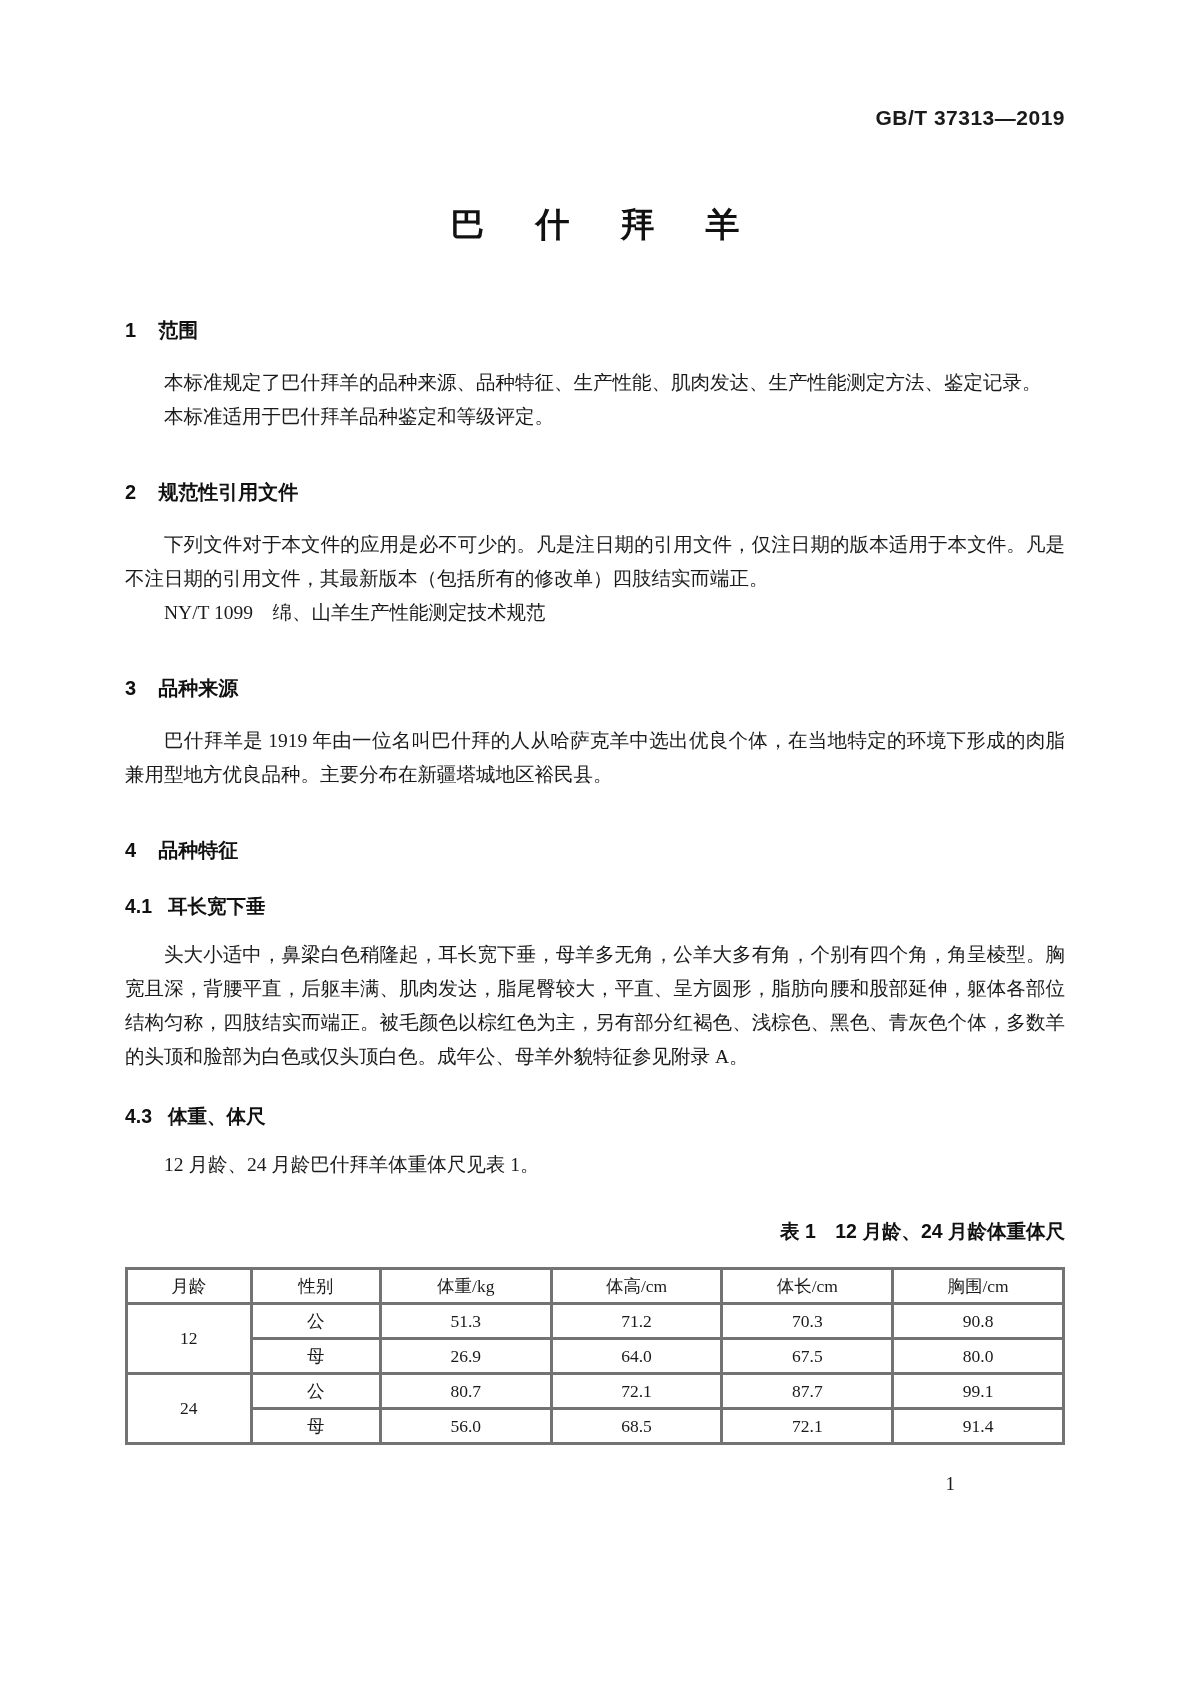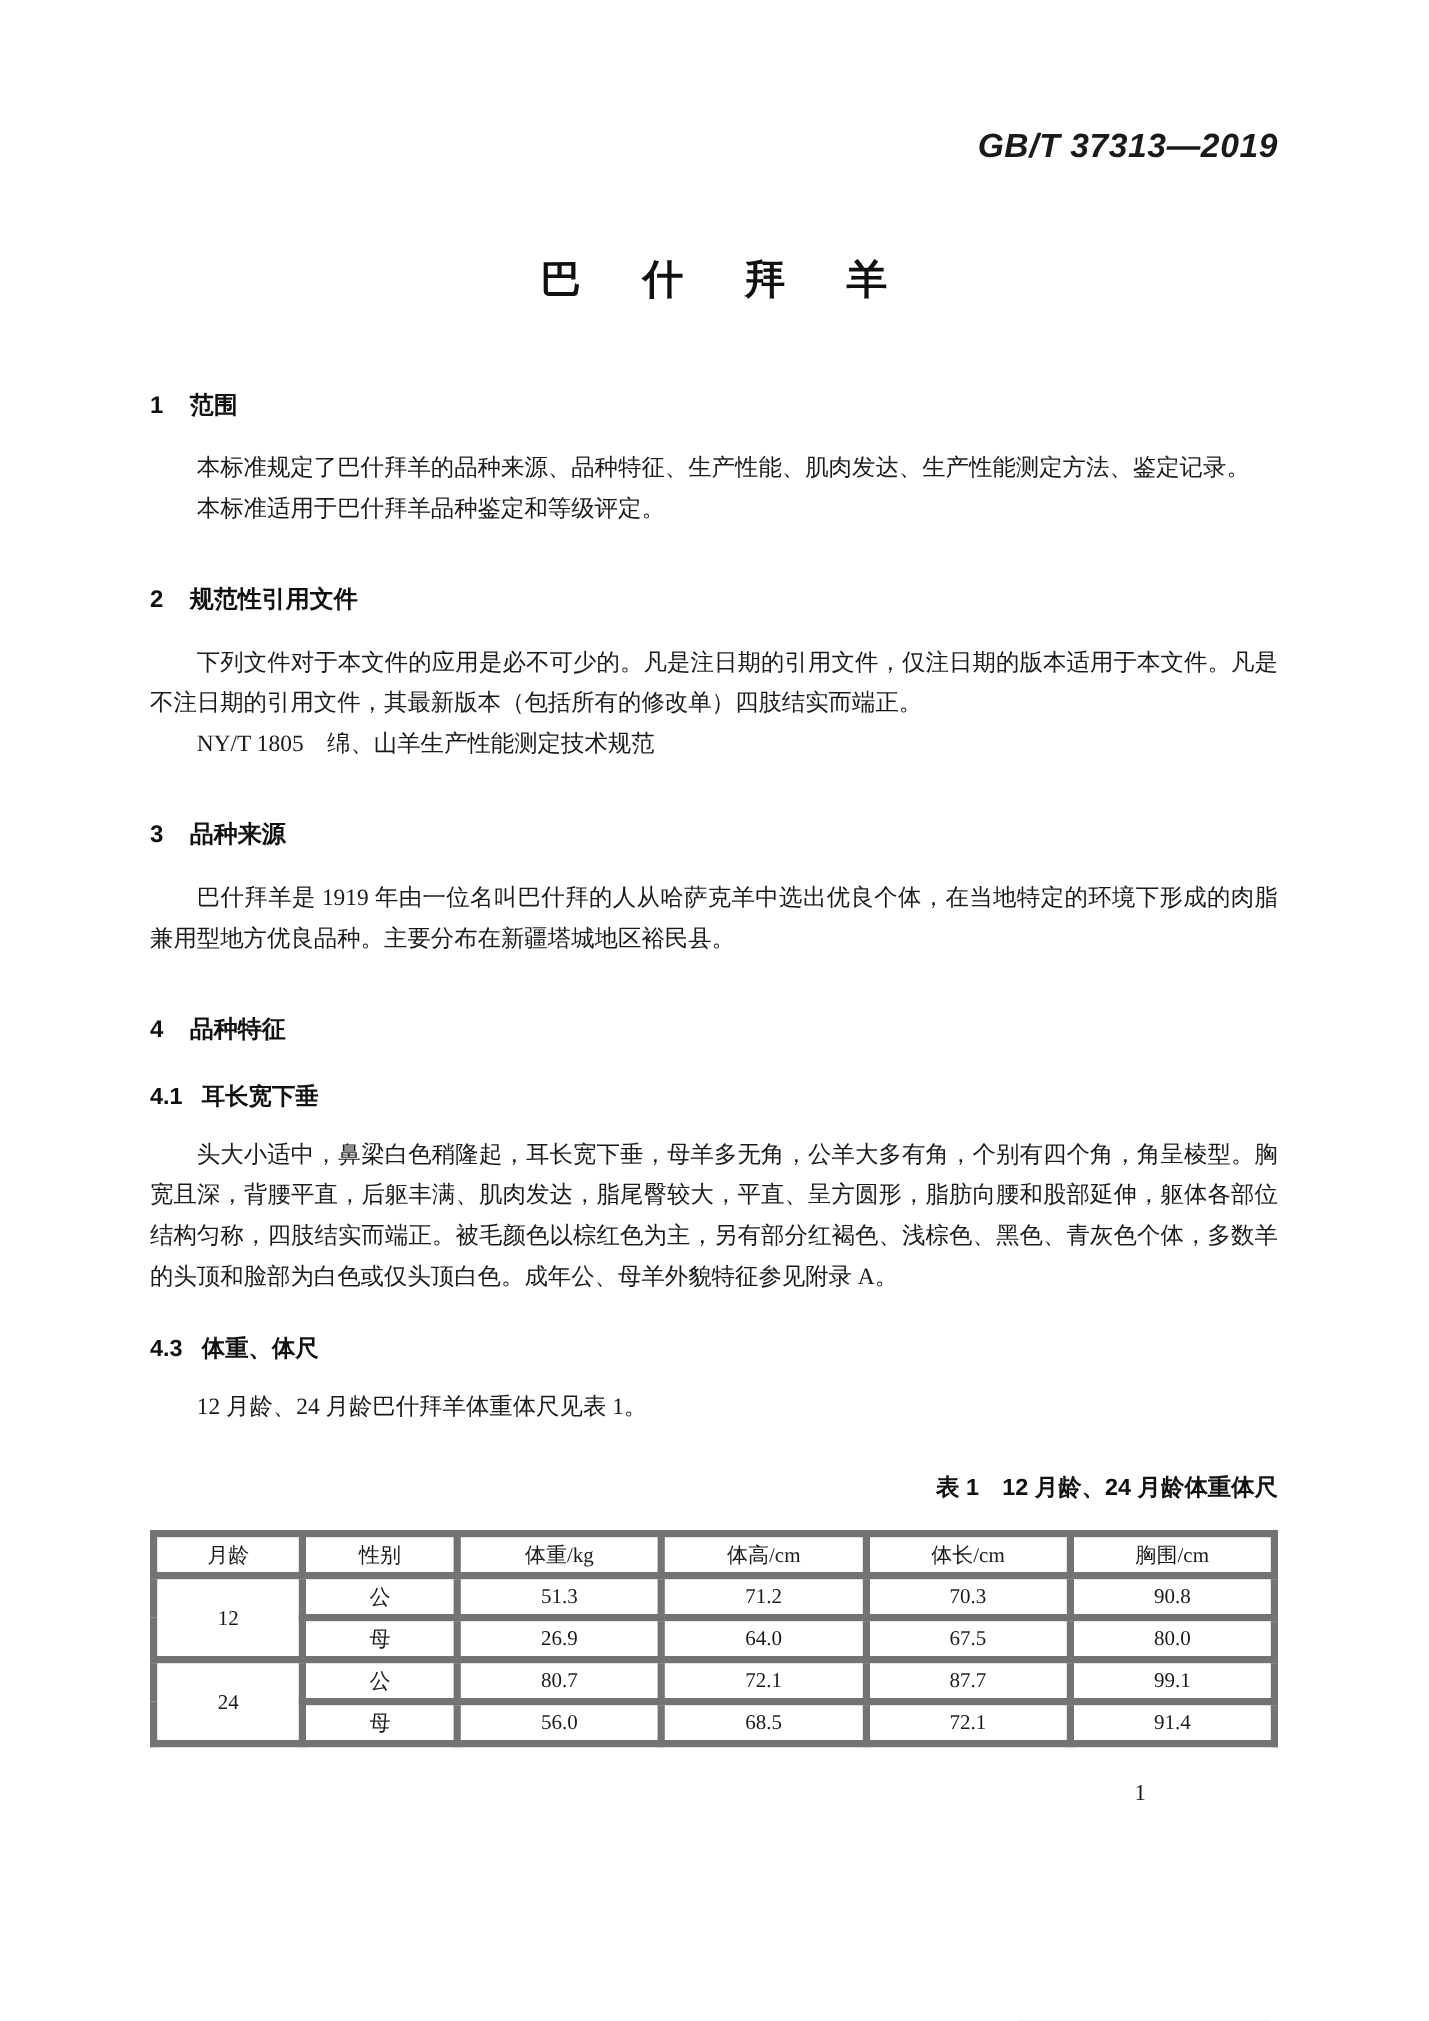--- a/index.html
+++ b/index.html
@@ -12,23 +12,22 @@
     color: #1a1a1a;
     padding: 106px 126px 0 125px;
     font-family: "Liberation Serif", "DejaVu Serif", serif;
     position: relative;
     overflow: hidden;
   }
   .std-number {
     text-align: right;
     font-family: "Liberation Sans", "DejaVu Sans", sans-serif;
     font-weight: bold;
-    font-size: 28px;
+    font-size: 21px;
     letter-spacing: 0.5px;
-    font-style: italic;
   }
   .doc-title {
     margin: 72px 0 0 0;
     text-align: center;
     font-family: "Liberation Sans", "DejaVu Sans", sans-serif;
     font-weight: bold;
     font-size: 34px;
     letter-spacing: 1.5em;
     text-indent: 1.5em;
     color: #111;
@@ -72,21 +71,21 @@
     font-size: 19.5px;
     color: #111;
   }
   table.meas {
     margin-top: 22px;
     width: 100%;
     border-collapse: collapse;
     border: 2px solid #1a1a1a;
   }
   table.meas th, table.meas td {
-    border: 6px solid #737373;
+    border: 3px solid #737373;
     height: 35px;
     text-align: center;
     vertical-align: middle;
     font-weight: normal;
     font-size: 17.5px;
     padding: 0 4px;
     font-family: "Liberation Serif", "DejaVu Serif", serif;
   }
   col.c-age   { width: 13.3%; }
   col.c-sex   { width: 13.8%; }
@@ -116,21 +115,21 @@
       <p class="body">本标准适用于巴什拜羊品种鉴定和等级评定。</p>
     </div>
   </section>
 
   <section class="sec-2">
     <div class="h-sec">
       <span class="h-num">2</span><span class="h-label">规范性引用文件</span>
     </div>
     <div class="paras">
       <p class="body">下列文件对于本文件的应用是必不可少的。凡是注日期的引用文件，仅注日期的版本适用于本文件。凡是不注日期的引用文件，其最新版本（包括所有的修改单）四肢结实而端正。</p>
-      <p class="body">NY/T 1805　绵、山羊生产性能测定技术规范</p>
+      <p class="body">NY/T 1099　绵、山羊生产性能测定技术规范</p>
     </div>
   </section>
 
   <section class="sec-3">
     <div class="h-sec">
       <span class="h-num">3</span><span class="h-label">品种来源</span>
     </div>
     <div class="paras">
       <p class="body">巴什拜羊是 1919 年由一位名叫巴什拜的人从哈萨克羊中选出优良个体，在当地特定的环境下形成的肉脂兼用型地方优良品种。主要分布在新疆塔城地区裕民县。</p>
     </div>

